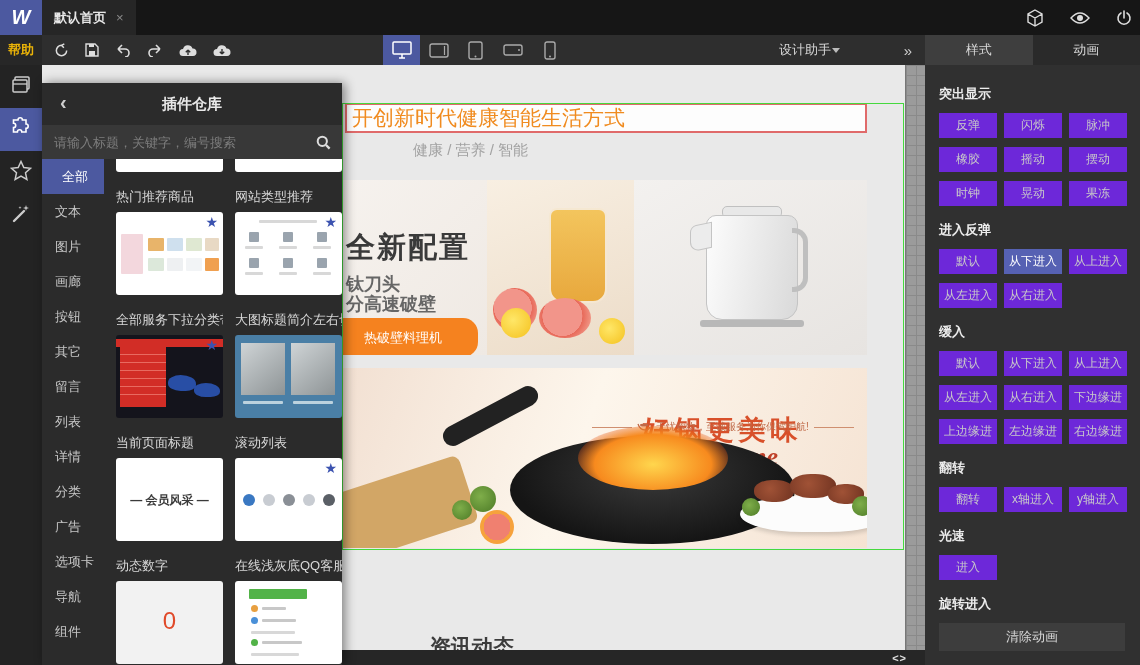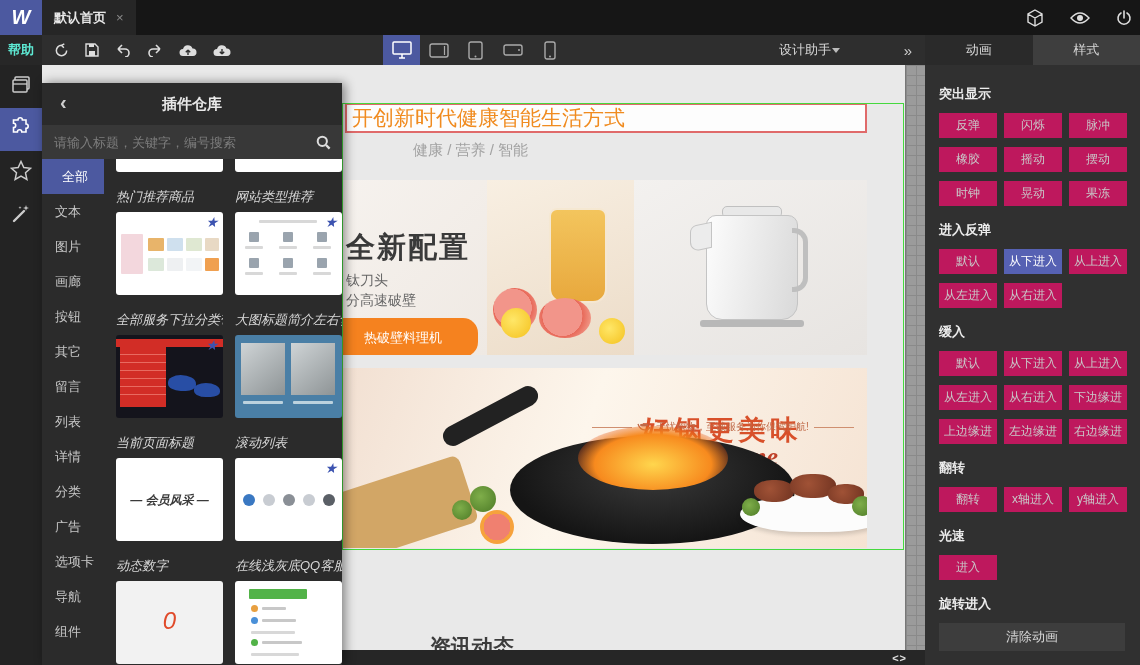--- a/index.html
+++ b/index.html
@@ -14,21 +14,21 @@
     display:flex; align-items:center; justify-content:center; }
   .tab { position:absolute; left:42px; top:0; height:35px; padding:0 12px; background:#262626;
     display:flex; align-items:center; gap:10px; color:#e8e8e8; font-size:13px; font-weight:bold; }
   .tab-close { color:#8a8a8a; font-size:13px; font-weight:normal; cursor:pointer; }
   .topbar-right { position:absolute; right:8px; top:0; height:35px; display:flex; align-items:center; gap:26px; }
   .topbar-right svg { display:block; }
 
   
   .toolbar { position:absolute; left:0; top:35px; width:1140px; height:30px; background:#2e2e2e; }
   .help { position:absolute; left:0; top:0; width:42px; height:30px; background:#272727;
-    color:#5eead4; font-size:13px; font-weight:bold; display:flex; align-items:center; justify-content:center; }
+    color:#eab308; font-size:13px; font-weight:bold; display:flex; align-items:center; justify-content:center; }
   .tool-icons { position:absolute; left:54px; top:0; height:30px; display:flex; align-items:center; gap:16px; }
   .tool-icons svg { display:block; }
   .devices { position:absolute; left:383px; top:0; height:30px; display:flex; align-items:stretch; }
   .dev { width:37px; display:flex; align-items:center; justify-content:center; }
   .dev.sel { background:#4c59a0; }
   .assistant { position:absolute; right:300px; top:0; height:30px; display:flex; align-items:center; gap:1px;
     color:#d8d8d8; font-size:13px; }
   .caret-down { width:0; height:0; border-left:4px solid transparent; border-right:4px solid transparent;
     border-top:5px solid #bbb; }
   .more-btn { position:absolute; right:228px; top:0; height:30px; display:flex; align-items:center;
@@ -48,21 +48,21 @@
     border:1px solid #45d93e; pointer-events:none; z-index:5; }
   .page-title-box { position:absolute; left:303px; top:38px; width:522px; height:30px;
     border:2px solid #e06a6a; background:#fdfdfd; display:flex; align-items:center; padding-left:5px;
     color:#f08b1f; font-size:21px; z-index:4; }
   .page-subtitle { position:absolute; left:371px; top:76px; color:#a2a2a2; font-size:15px; }
 
   .banner1 { position:absolute; left:300px; top:115px; width:525px; height:175px; background:#f7f4f1; overflow:hidden; }
   .b1-text { position:absolute; left:0; top:0; width:145px; height:175px;
     background:linear-gradient(135deg,#f6f2ee,#efe9e3); }
   .b1-head { position:absolute; left:4px; top:48px; font-size:29px; font-weight:bold; color:#3a3a3a; letter-spacing:2px; }
-  .b1-line { position:absolute; left:4px; color:#666; font-size:14px; }
+  .b1-line { position:absolute; left:4px; color:#666; font-size:18px;font-weight:bold; }
   .b1-btn { position:absolute; left:-14px; top:138px; width:150px; height:39px; border-radius:15px;
     background:#f5821f; color:#fff; font-size:13px; display:flex; align-items:center; justify-content:center; }
   .b1-juice { position:absolute; left:145px; top:0; width:147px; height:175px;
     background:linear-gradient(160deg,#f8efe2,#ecdcc8); overflow:hidden; }
   .pitcher { position:absolute; left:62px; top:28px; width:58px; height:95px; border-radius:8px 8px 14px 14px;
     background:linear-gradient(#f3c150,#e8a32e); opacity:.9; border:2px solid #f6e8d2; }
   .grapefruit { position:absolute; border-radius:50%; background:radial-gradient(circle at 45% 45%, #f2958a 55%, #e86a5a 56%, #f7b9a8); }
   .lemon { position:absolute; border-radius:50%; background:radial-gradient(circle at 40% 40%, #ffe768, #f4c11e); }
   .b1-kettle { position:absolute; left:292px; top:0; width:233px; height:175px;
     background:linear-gradient(150deg,#f3f1ef,#e7e4e1); overflow:hidden; }
@@ -117,21 +117,21 @@
   .panel-back { position:absolute; left:18px; top:8px; color:#cfcfcf; font-size:20px; font-weight:bold; cursor:pointer; }
   .panel-search { position:relative; height:34px; background:#383838; display:flex; align-items:center; }
   .panel-search input { flex:1; background:transparent; border:none; outline:none; color:#cfcfcf;
     font-size:13px; padding:0 12px; font-family:inherit; }
   .panel-search input::placeholder { color:#7d7d7d; }
   .search-btn { width:38px; display:flex; align-items:center; justify-content:center; }
   .cats { position:absolute; left:0; top:76px; width:62px; bottom:0; }
   .cat { height:35px; display:flex; align-items:center; padding-left:13px; color:#c6c6c6; font-size:13px; cursor:pointer; }
   .cat.sel { background:#4c59a0; color:#fff;padding-left:20px; }
   .items { position:absolute; left:62px; top:76px; right:0; bottom:0; overflow:hidden; padding:0 12px; }
-  .irow { display:flex; gap:12px;font-style:italic; }
+  .irow { display:flex; gap:12px; }
   .icol { width:107px; }
   .ilabel { color:#d8d8d8; font-size:13px; margin:16px 0 6px; white-space:nowrap; overflow:hidden; }
   .card { position:relative; width:107px; height:83px; background:#fff; border-radius:3px; overflow:hidden; }
   .card.partial { height:13px; border-radius:0 0 3px 3px; }
   .star { position:absolute; top:2px; right:5px; color:#3c53b0; font-size:14px; z-index:3; }
   .mockline { position:absolute; background:#d8d8d8; height:3px; border-radius:1px; }
   .mocksq { position:absolute; border-radius:1px; }
   .ctext { position:absolute; left:0; right:0; top:34px; text-align:center; color:#3a3a3a;
     font-size:12px; font-weight:bold; }
   .czero { position:absolute; left:0; right:0; top:26px; text-align:center; color:#e04a2a; font-size:24px; }
@@ -144,21 +144,21 @@
   .shoe { position:absolute; border-radius:50% 60% 40% 50%; background:#2d5cc8; opacity:.8; }
   .card.bluebg { background:#4a7fa6; }
   .photo { position:absolute; top:8px; width:44px; height:52px; background:linear-gradient(140deg,#cfd4d6,#8e9496); }
   .logodot { position:absolute; top:36px; width:12px; height:12px; border-radius:50%; }
 
   
   .rightpanel { position:absolute; right:0; top:65px; width:215px; height:600px; background:#303030;
     padding:14px 0 0 14px; overflow:hidden; }
   .sec-title { color:#ececec; font-size:13px; font-weight:bold; margin:6px 0 10px; }
   .btn-grid { display:flex; flex-wrap:wrap; }
-  .abtn { width:58px; height:25px; line-height:25px; text-align:center; background:#be185d; color:#c9c9c9;
+  .abtn { width:58px; height:25px; line-height:25px; text-align:center; background:#6d28d9; color:#c9c9c9;
     font-size:12px; margin:0 7px 9px 0; cursor:pointer; }
   .abtn.sel { background:#5661b3; color:#fff; }
   .clear-btn { width:186px; height:28px; line-height:28px; text-align:center; background:#3d3d3d;
     color:#d8d8d8; font-size:13px; margin-top:4px; cursor:pointer; }
 </style>
 </head>
 <body>
 
 <div class="app">
 
@@ -257,22 +257,22 @@
             <circle cx="6" cy="15.5" r="1" fill="#aaa"></circle>
           </svg>
       </span>
     </div>
     <div class="assistant">
       <span>设计助手</span>
       <span class="caret-down"></span>
     </div>
     <div class="more-btn">»</div>
     <div class="right-tabs">
+      <div class="rtab lighter">样式</div>
       <div class="rtab">动画</div>
-      <div class="rtab lighter">样式</div>
     </div>
   </div>
 
   <div class="sidebar">
     <div class="side-item">
       <span><svg width="20" height="20" viewBox="0 0 20 20">
             <rect x="4" y="2" width="14" height="12" rx="1" fill="none" stroke="#ccc" stroke-width="1.5"></rect>
             <rect x="2" y="5" width="14" height="12" rx="1" fill="#232323" stroke="#ccc" stroke-width="1.5"></rect>
             <line x1="2" y1="9" x2="16" y2="9" stroke="#ccc" stroke-width="1.3"></line>
           </svg></span>

